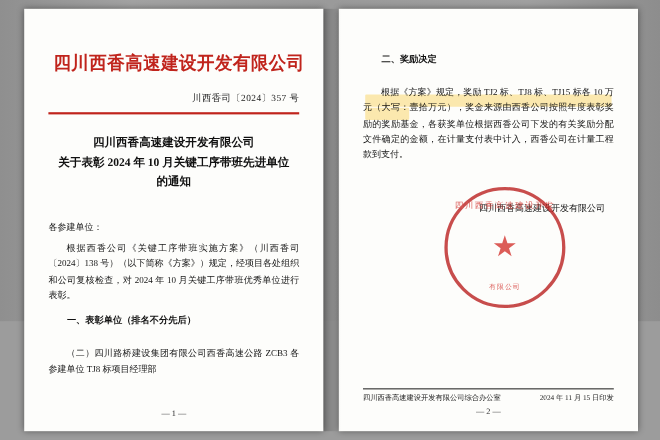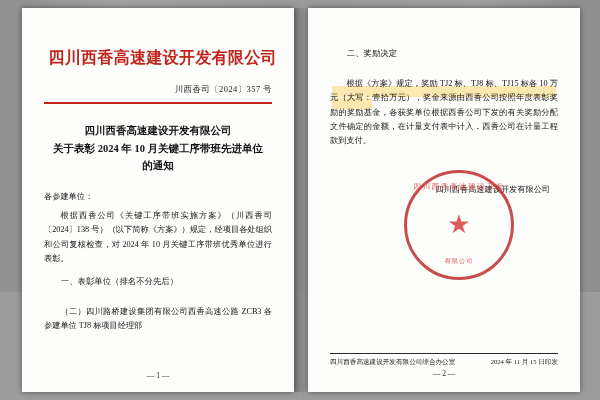--- a/index.html
+++ b/index.html
@@ -72,37 +72,37 @@
     text-align: center;
     font-weight: bold;
     font-size: 10.5px;
     line-height: 1.7;
     margin-top: 18px;
     color: #111;
   }
   
   .salutation {
     font-size: 8.2px;
-    margin-top: 16px;
+    margin-top: 26px;
     color: #161616;
   }
   p.body-line {
     font-size: 8.2px;
     line-height: 1.72;
     margin: 7px 0 0 0;
     color: #161616;
     text-align: justify;
     text-justify: inter-ideograph;
   }
   p.indent {
     text-indent: 2em;
   }
   .section-head {
     font-size: 8.4px;
-    font-weight: normal;
+    font-weight: bold;
     line-height: 1.7;
     margin: 9px 0 16px 0;
     text-indent: 2em;
     color: #111;
   }
   .hl-box {
     position: absolute;
     background: rgba(250, 204, 70, 0.42);
     mix-blend-mode: multiply;
     border-radius: 1px;

